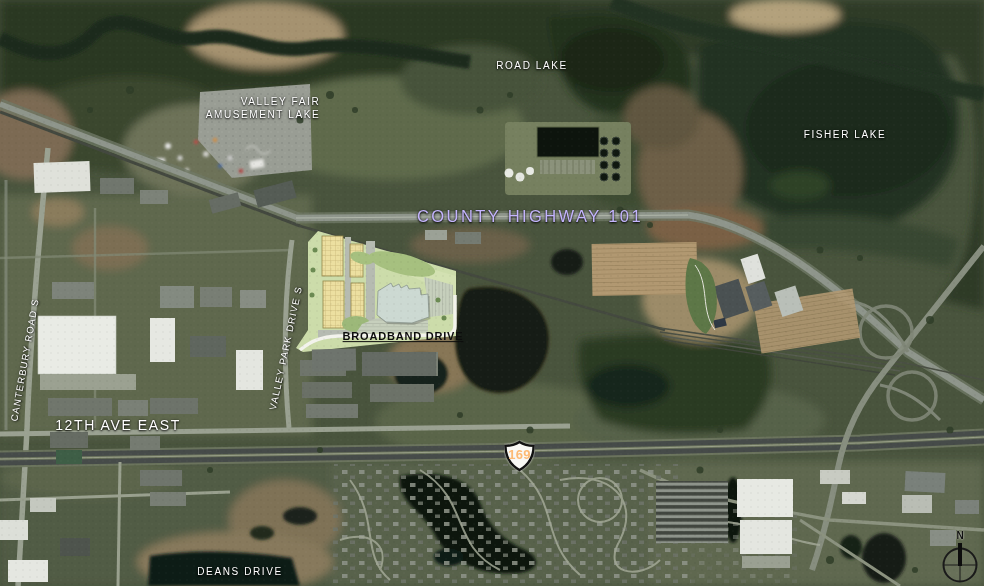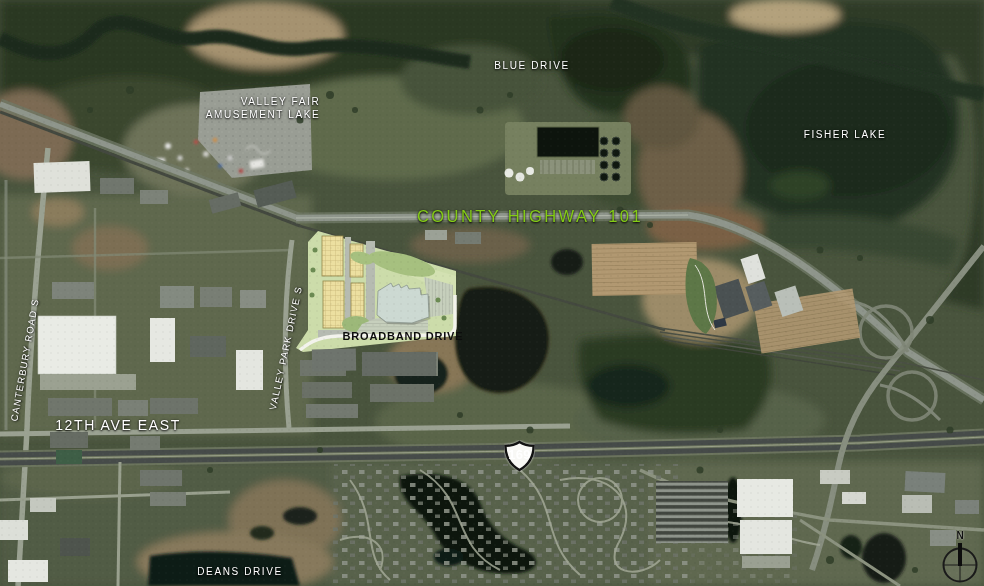--- a/index.html
+++ b/index.html
@@ -2,28 +2,28 @@
 <html><head>
 <meta charset="utf-8">
 <style>
   html,body{margin:0;padding:0;background:#222;}
   .stage{position:relative;width:984px;height:586px;overflow:hidden;background:#49543d;
          font-family:"Liberation Sans",sans-serif;}
   .stage svg{position:absolute;left:0;top:0;display:block;}
   .lbl{position:absolute;transform:translate(-50%,-50%);color:#fff;
        font:500 10px/1.25 "Liberation Sans",sans-serif;letter-spacing:1.6px;white-space:nowrap;
        text-shadow:0 1px 2px rgba(0,0,0,.95),0 0 3px rgba(0,0,0,.55);}
-  .lbl-xl{font-size:16.5px;letter-spacing:2.4px;color:#84cc16;}
+  .lbl-xl{font-size:16.5px;letter-spacing:2.4px;color:#c4b5fd;}
   .lbl-sm{font-size:9.5px;letter-spacing:1.2px;}
   .lbl-dark{color:#0d0d0d;font-weight:700;font-size:11px;letter-spacing:.8px;text-shadow:none;}
   .lbl-stack{text-align:center;}
   .shield{position:absolute;left:504px;top:440px;width:31px;height:32px;}
   .shield svg{position:absolute;left:0;top:0;}
   .shield-num{position:absolute;left:0;top:8px;width:31px;text-align:center;
-              font:700 13px/1 "Liberation Sans",sans-serif;color:#ffffff;letter-spacing:.2px;}
+              font:700 13px/1 "Liberation Sans",sans-serif;color:#fdba74;letter-spacing:.2px;}
   .compass{position:absolute;left:938px;top:531px;width:44px;height:55px;}
   .compass svg{position:absolute;left:0;top:0;}
   .compass-n{position:absolute;left:0;top:0;width:44px;text-align:center;
              font:700 10px/1 "Liberation Sans",sans-serif;color:#101010;
              text-shadow:0 0 2px rgba(255,255,255,.9);}
 </style>
 </head>
 <body>
 
 <div class="stage">
@@ -338,32 +338,32 @@
           <circle cx="444" cy="318" r="2.5"></circle>
     </g>
 
     <rect x="312" y="349" width="44" height="22" fill="#6e746d" transform="rotate(-1 334 360)"></rect>
     <rect x="362" y="352" width="74" height="24" fill="#656b64"></rect>
   </g>
 
   <rect width="984" height="586" fill="url(#grain)"></rect>
 </svg>
 
-<div class="lbl" style="left:532px;top:66px;">BLUE DRIVE</div>
+<div class="lbl" style="left:532px;top:66px;">ROAD LAKE</div>
 
 <div class="lbl lbl-stack" style="left:263px;top:108px;text-align:right;">
   <div>VALLEY FAIR</div>
   <div>AMUSEMENT LAKE</div>
 </div>
 
 <div class="lbl" style="left:845px;top:135px;text-align:center;">FISHER LAKE</div>
 
 <div class="lbl lbl-xl" style="left:530px;top:216px;">COUNTY HIGHWAY 101</div>
 
-<div class="lbl lbl-dark" style="left:403px;top:337px;">BROADBAND DRIVE</div>
+<div class="lbl lbl-dark" style="left:403px;top:337px;text-decoration:underline;">BROADBAND DRIVE</div>
 
 <div class="lbl lbl-sm" style="left:25px;top:360px;transform:translate(-50%,-50%) rotate(-80deg);">CANTERBURY ROAD S</div>
 
 <div class="lbl lbl-sm" style="left:286px;top:348px;transform:translate(-50%,-50%) rotate(-78deg);">VALLEY PARK DRIVE S</div>
 
 <div class="lbl" style="left:118px;top:426px;font-size:14px;">12TH AVE EAST</div>
 
 <div class="lbl" style="left:240px;top:572px;">DEANS DRIVE</div>
 
 <div class="shield">

